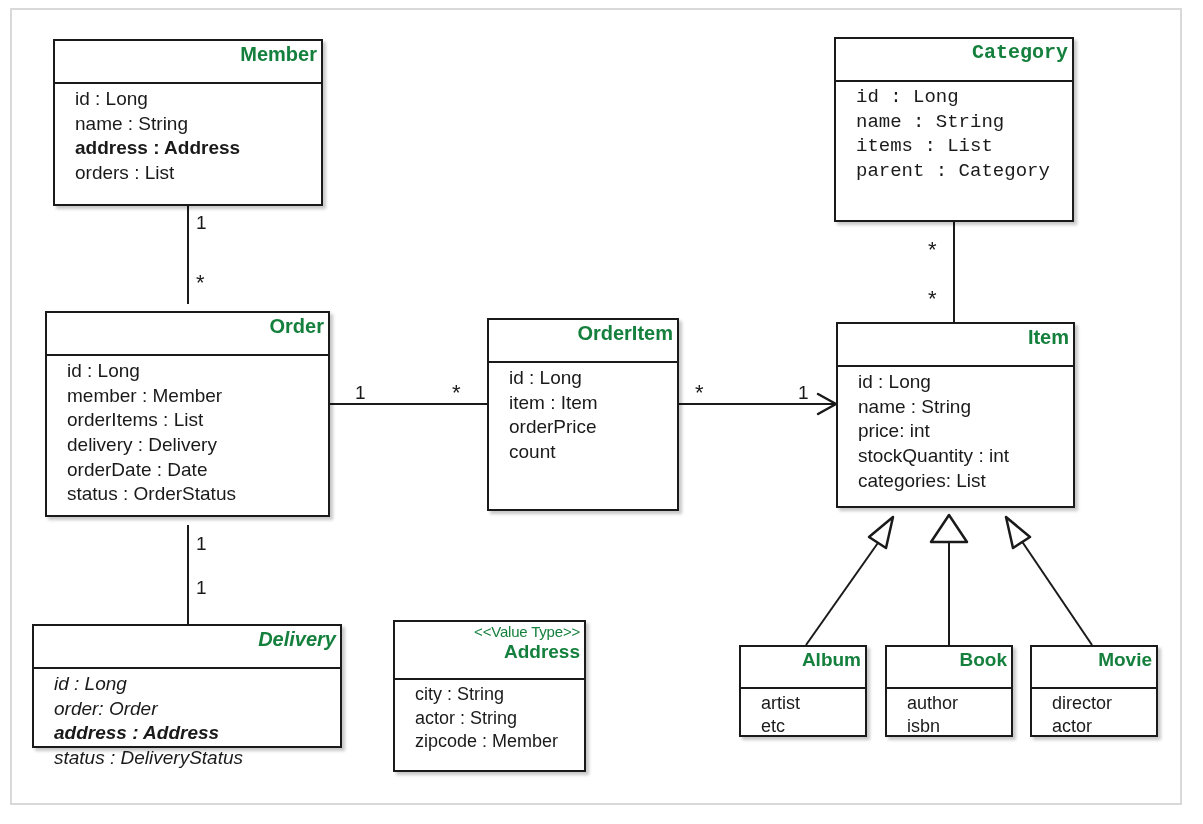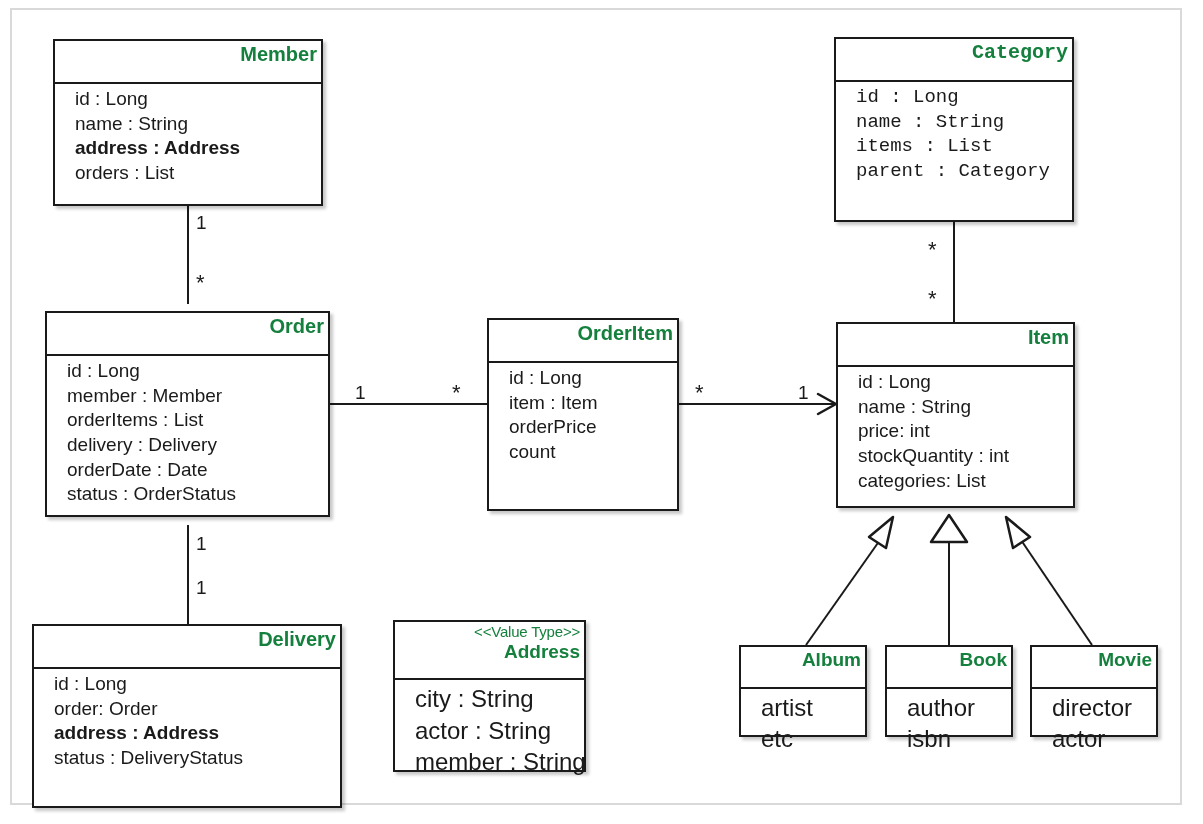--- a/index.html
+++ b/index.html
@@ -68,21 +68,21 @@
     line-height: 1.30;
     white-space: nowrap;
   }
   .attr.bold {
     font-weight: bold;
   }
 
   
   .fs-19 { font-size: 19px; }
   .fs-20 { font-size: 20px; }
-  .fs-18 { font-size: 24px; }
+  .fs-18 { font-size: 18px; }
 
   
   .line {
     position: absolute;
     background: #1a1a1a;
     z-index: 2;
   }
   .vline { width: 2px; }
   .hline { height: 2px; }
 
@@ -176,41 +176,41 @@
     <div class="uml-attrs">
       <div class="attr fs-19">id : Long</div>
       <div class="attr fs-19">member : Member</div>
       <div class="attr fs-19">orderItems : List</div>
       <div class="attr fs-19">delivery : Delivery</div>
       <div class="attr fs-19">orderDate : Date</div>
       <div class="attr fs-19">status : OrderStatus</div>
     </div>
   </div>
 
-  <div class="uml-class" style="left:32px; top:624px; width:310px; height:184px;">
+  <div class="uml-class" style="left:32px; top:624px; width:310px; height:124px;font-style:italic;">
     <div class="uml-header fs-20">
       <span class="cls-name">Delivery</span>
     </div>
     <div class="uml-attrs">
       <div class="attr fs-19">id : Long</div>
       <div class="attr fs-19">order: Order</div>
       <div class="attr fs-19 bold">address : Address</div>
       <div class="attr fs-19">status : DeliveryStatus</div>
     </div>
   </div>
 
   <div class="uml-class" style="left:393px; top:620px; width:193px; height:152px;">
     <div class="uml-header fs-19">
       <span class="stereotype">&lt;&lt;Value Type&gt;&gt;</span>
       <span class="cls-name">Address</span>
     </div>
     <div class="uml-attrs">
       <div class="attr fs-18">city : String</div>
       <div class="attr fs-18">actor : String</div>
-      <div class="attr fs-18">member : String</div>
+      <div class="attr fs-18">zipcode : Member</div>
     </div>
   </div>
 
   <div class="uml-class" style="left:487px; top:318px; width:192px; height:193px;">
     <div class="uml-header fs-20">
       <span class="cls-name">OrderItem</span>
     </div>
     <div class="uml-attrs">
       <div class="attr fs-19">id : Long</div>
       <div class="attr fs-19">item : Item</div>

